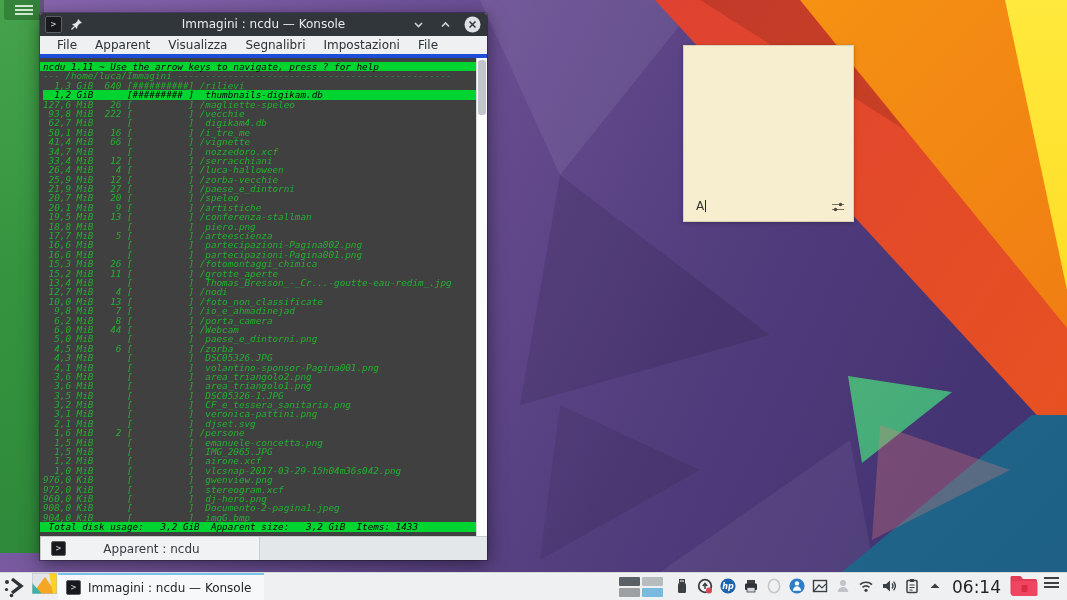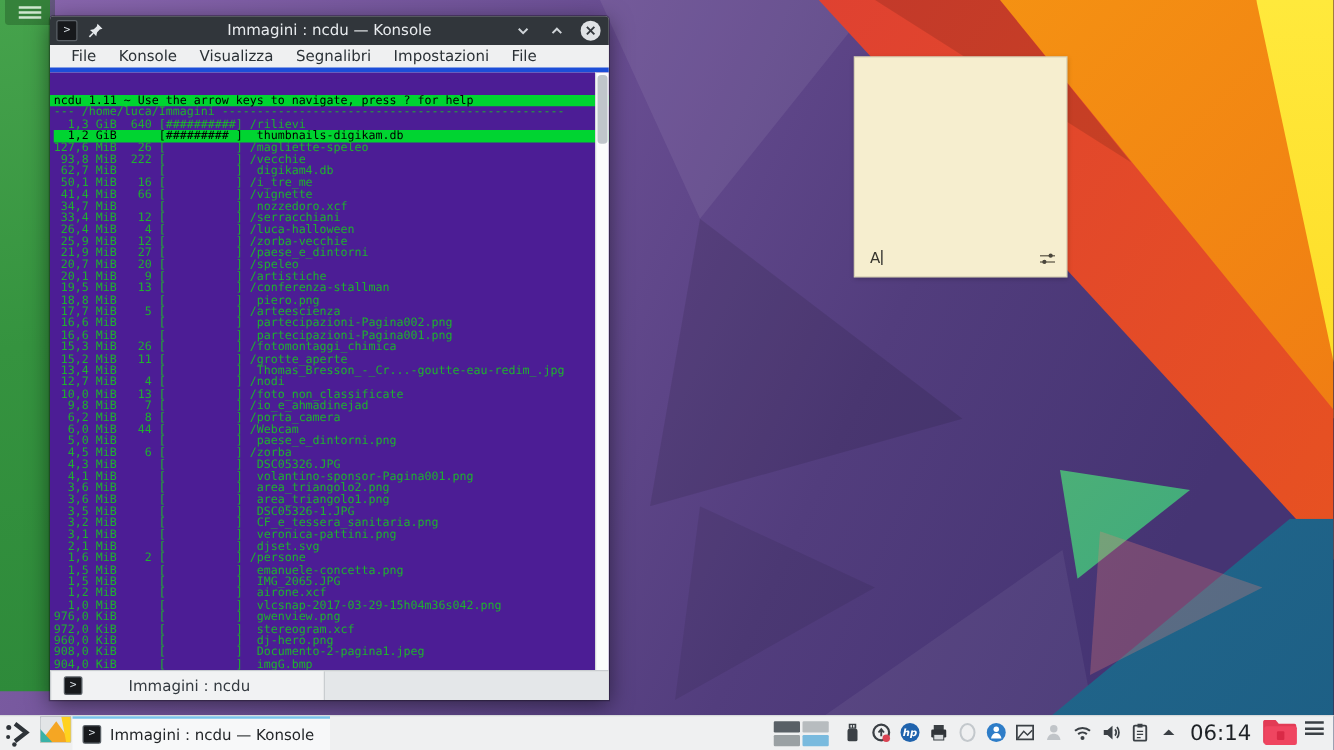--- a/index.html
+++ b/index.html
@@ -43,23 +43,23 @@
             text-align:center;color:#e8ebee;font-size:12px;}
   .tb-left{position:absolute;left:5px;top:3px;display:flex;gap:8px;align-items:center;}
   .tb-right{position:absolute;right:6px;top:3px;display:flex;gap:10px;align-items:center;}
   .tb-btn{width:17px;height:17px;display:flex;align-items:center;justify-content:center;cursor:pointer;}
   .term-ico{width:17px;height:17px;background:#17191c;border:1px solid #5a6066;border-radius:2px;
             color:#d7dde2;font-size:9px;line-height:15px;text-align:center;font-family:"DejaVu Sans Mono",monospace;}
   .menubar{position:absolute;left:0;top:23px;right:0;height:22px;background:#eff0f1;
            display:flex;align-items:center;padding-left:8px;border-bottom:4px solid #1d4ed8;}
   .menu-item{font-size:12px;color:#2b3136;padding:0 9px;line-height:21px;cursor:pointer;}
 
-  .term{position:absolute;left:0;top:45px;width:447px;height:478px;background:#4c1d95;
+  .term{position:absolute;left:0;top:45px;width:447px;height:478px;background:#404040;
         font-family:"DejaVu Sans Mono",monospace;font-size:9.3px;line-height:9.4px;
-        color:var(--green,#1fb12e);white-space:pre;overflow:hidden;padding:18px 0 0 3px;}
+        color:var(--green,#1fb12e);white-space:pre;overflow:hidden;padding:4px 0 0 3px;font-style:italic;}
   .t-line{height:9.4px;}
   .t-bar{background:var(--hgreen,#00d431);color:#000;margin-left:-3px;padding-left:3px;}
   .t-sel{background:var(--hgreen,#00d431);color:#000;}
   .t-scroll{position:absolute;right:0;top:45px;width:11px;height:478px;background:#fbfcfc;
             border-left:1px solid #d6d9db;cursor:pointer;}
   .t-thumb{position:absolute;left:1px;right:1px;top:2px;height:55px;background:#bfc5ca;border-radius:3px;}
 
   .tabbar{position:absolute;left:0;bottom:0;right:0;height:24px;background:#e4e7e9;
           border-top:1px solid #c9cdd0;display:flex;align-items:stretch;}
   .tab{width:220px;background:#f1f2f3;border-right:1px solid #c9cdd0;border-left:1px solid #c9cdd0;
@@ -161,36 +161,36 @@
           <svg width="17" height="17" viewBox="0 0 17 17">
               <circle cx="8.5" cy="8.5" r="8" fill="#dfe2e5"></circle>
               <path d="M5.5 5.5l6 6M11.5 5.5l-6 6" stroke="#33383d" stroke-width="1.5"></path>
             </svg>
         </div>
       </div>
     </div>
 
     <div class="menubar" id="menubar">
         <span class="menu-item">File</span>
-        <span class="menu-item">Konsole</span>
+        <span class="menu-item">Apparent</span>
         <span class="menu-item">Visualizza</span>
         <span class="menu-item">Segnalibri</span>
         <span class="menu-item">Impostazioni</span>
         <span class="menu-item">File</span>
       </div>
 
     <div class="term" id="term"><div class="t-line t-bar">ncdu 1.11 ~ Use the arrow keys to navigate, press ? for help             </div><div class="t-line">--- /home/luca/Immagini -------------------------------------------------</div><div class="t-line">  1,3 GiB  640 [##########] /rilievi</div><div class="t-line t-sel">  1,2 GiB      [######### ]  thumbnails-digikam.db</div><div class="t-line">127,6 MiB   26 [          ] /magliette-speleo</div><div class="t-line"> 93,8 MiB  222 [          ] /vecchie</div><div class="t-line"> 62,7 MiB      [          ]  digikam4.db</div><div class="t-line"> 50,1 MiB   16 [          ] /i_tre_me</div><div class="t-line"> 41,4 MiB   66 [          ] /vignette</div><div class="t-line"> 34,7 MiB      [          ]  nozzedoro.xcf</div><div class="t-line"> 33,4 MiB   12 [          ] /serracchiani</div><div class="t-line"> 26,4 MiB    4 [          ] /luca-halloween</div><div class="t-line"> 25,9 MiB   12 [          ] /zorba-vecchie</div><div class="t-line"> 21,9 MiB   27 [          ] /paese_e_dintorni</div><div class="t-line"> 20,7 MiB   20 [          ] /speleo</div><div class="t-line"> 20,1 MiB    9 [          ] /artistiche</div><div class="t-line"> 19,5 MiB   13 [          ] /conferenza-stallman</div><div class="t-line"> 18,8 MiB      [          ]  piero.png</div><div class="t-line"> 17,7 MiB    5 [          ] /arteescienza</div><div class="t-line"> 16,6 MiB      [          ]  partecipazioni-Pagina002.png</div><div class="t-line"> 16,6 MiB      [          ]  partecipazioni-Pagina001.png</div><div class="t-line"> 15,3 MiB   26 [          ] /fotomontaggi_chimica</div><div class="t-line"> 15,2 MiB   11 [          ] /grotte_aperte</div><div class="t-line"> 13,4 MiB      [          ]  Thomas_Bresson_-_Cr...-goutte-eau-redim_.jpg</div><div class="t-line"> 12,7 MiB    4 [          ] /nodi</div><div class="t-line"> 10,0 MiB   13 [          ] /foto_non_classificate</div><div class="t-line">  9,8 MiB    7 [          ] /io_e_ahmadinejad</div><div class="t-line">  6,2 MiB    8 [          ] /porta_camera</div><div class="t-line">  6,0 MiB   44 [          ] /Webcam</div><div class="t-line">  5,0 MiB      [          ]  paese_e_dintorni.png</div><div class="t-line">  4,5 MiB    6 [          ] /zorba</div><div class="t-line">  4,3 MiB      [          ]  DSC05326.JPG</div><div class="t-line">  4,1 MiB      [          ]  volantino-sponsor-Pagina001.png</div><div class="t-line">  3,6 MiB      [          ]  area_triangolo2.png</div><div class="t-line">  3,6 MiB      [          ]  area_triangolo1.png</div><div class="t-line">  3,5 MiB      [          ]  DSC05326-1.JPG</div><div class="t-line">  3,2 MiB      [          ]  CF_e_tessera_sanitaria.png</div><div class="t-line">  3,1 MiB      [          ]  veronica-pattini.png</div><div class="t-line">  2,1 MiB      [          ]  djset.svg</div><div class="t-line">  1,6 MiB    2 [          ] /persone</div><div class="t-line">  1,5 MiB      [          ]  emanuele-concetta.png</div><div class="t-line">  1,5 MiB      [          ]  IMG_2065.JPG</div><div class="t-line">  1,2 MiB      [          ]  airone.xcf</div><div class="t-line">  1,0 MiB      [          ]  vlcsnap-2017-03-29-15h04m36s042.png</div><div class="t-line">976,0 KiB      [          ]  gwenview.png</div><div class="t-line">972,0 KiB      [          ]  stereogram.xcf</div><div class="t-line">960,0 KiB      [          ]  dj-hero.png</div><div class="t-line">908,0 KiB      [          ]  Documento-2-pagina1.jpeg</div><div class="t-line">904,0 KiB      [          ]  imgG.bmp</div><div class="t-line t-bar"> Total disk usage:   3,2 GiB  Apparent size:   3,2 GiB  Items: 1433      </div></div>
     <div class="t-scroll">
       <div class="t-thumb"></div>
     </div>
 
     <div class="tabbar">
       <div class="tab">
         <div class="term-ico">&gt;</div>
-        <span class="tab-label">Immagini : ncdu</span>
+        <span class="tab-label">Apparent : ncdu</span>
       </div>
     </div>
   </div>
 
   <div class="taskbar">
     <div class="tb-icon launcher">
       <svg width="26" height="26" viewBox="0 0 26 26">
         <path d="M10 6 19 13 10 20" stroke="#2e3338" stroke-width="3.4" fill="none"></path>
         <circle cx="5" cy="9" r="2" fill="#2e3338"></circle>
           <circle cx="4.5" cy="16.5" r="1.6" fill="#2e3338"></circle>

